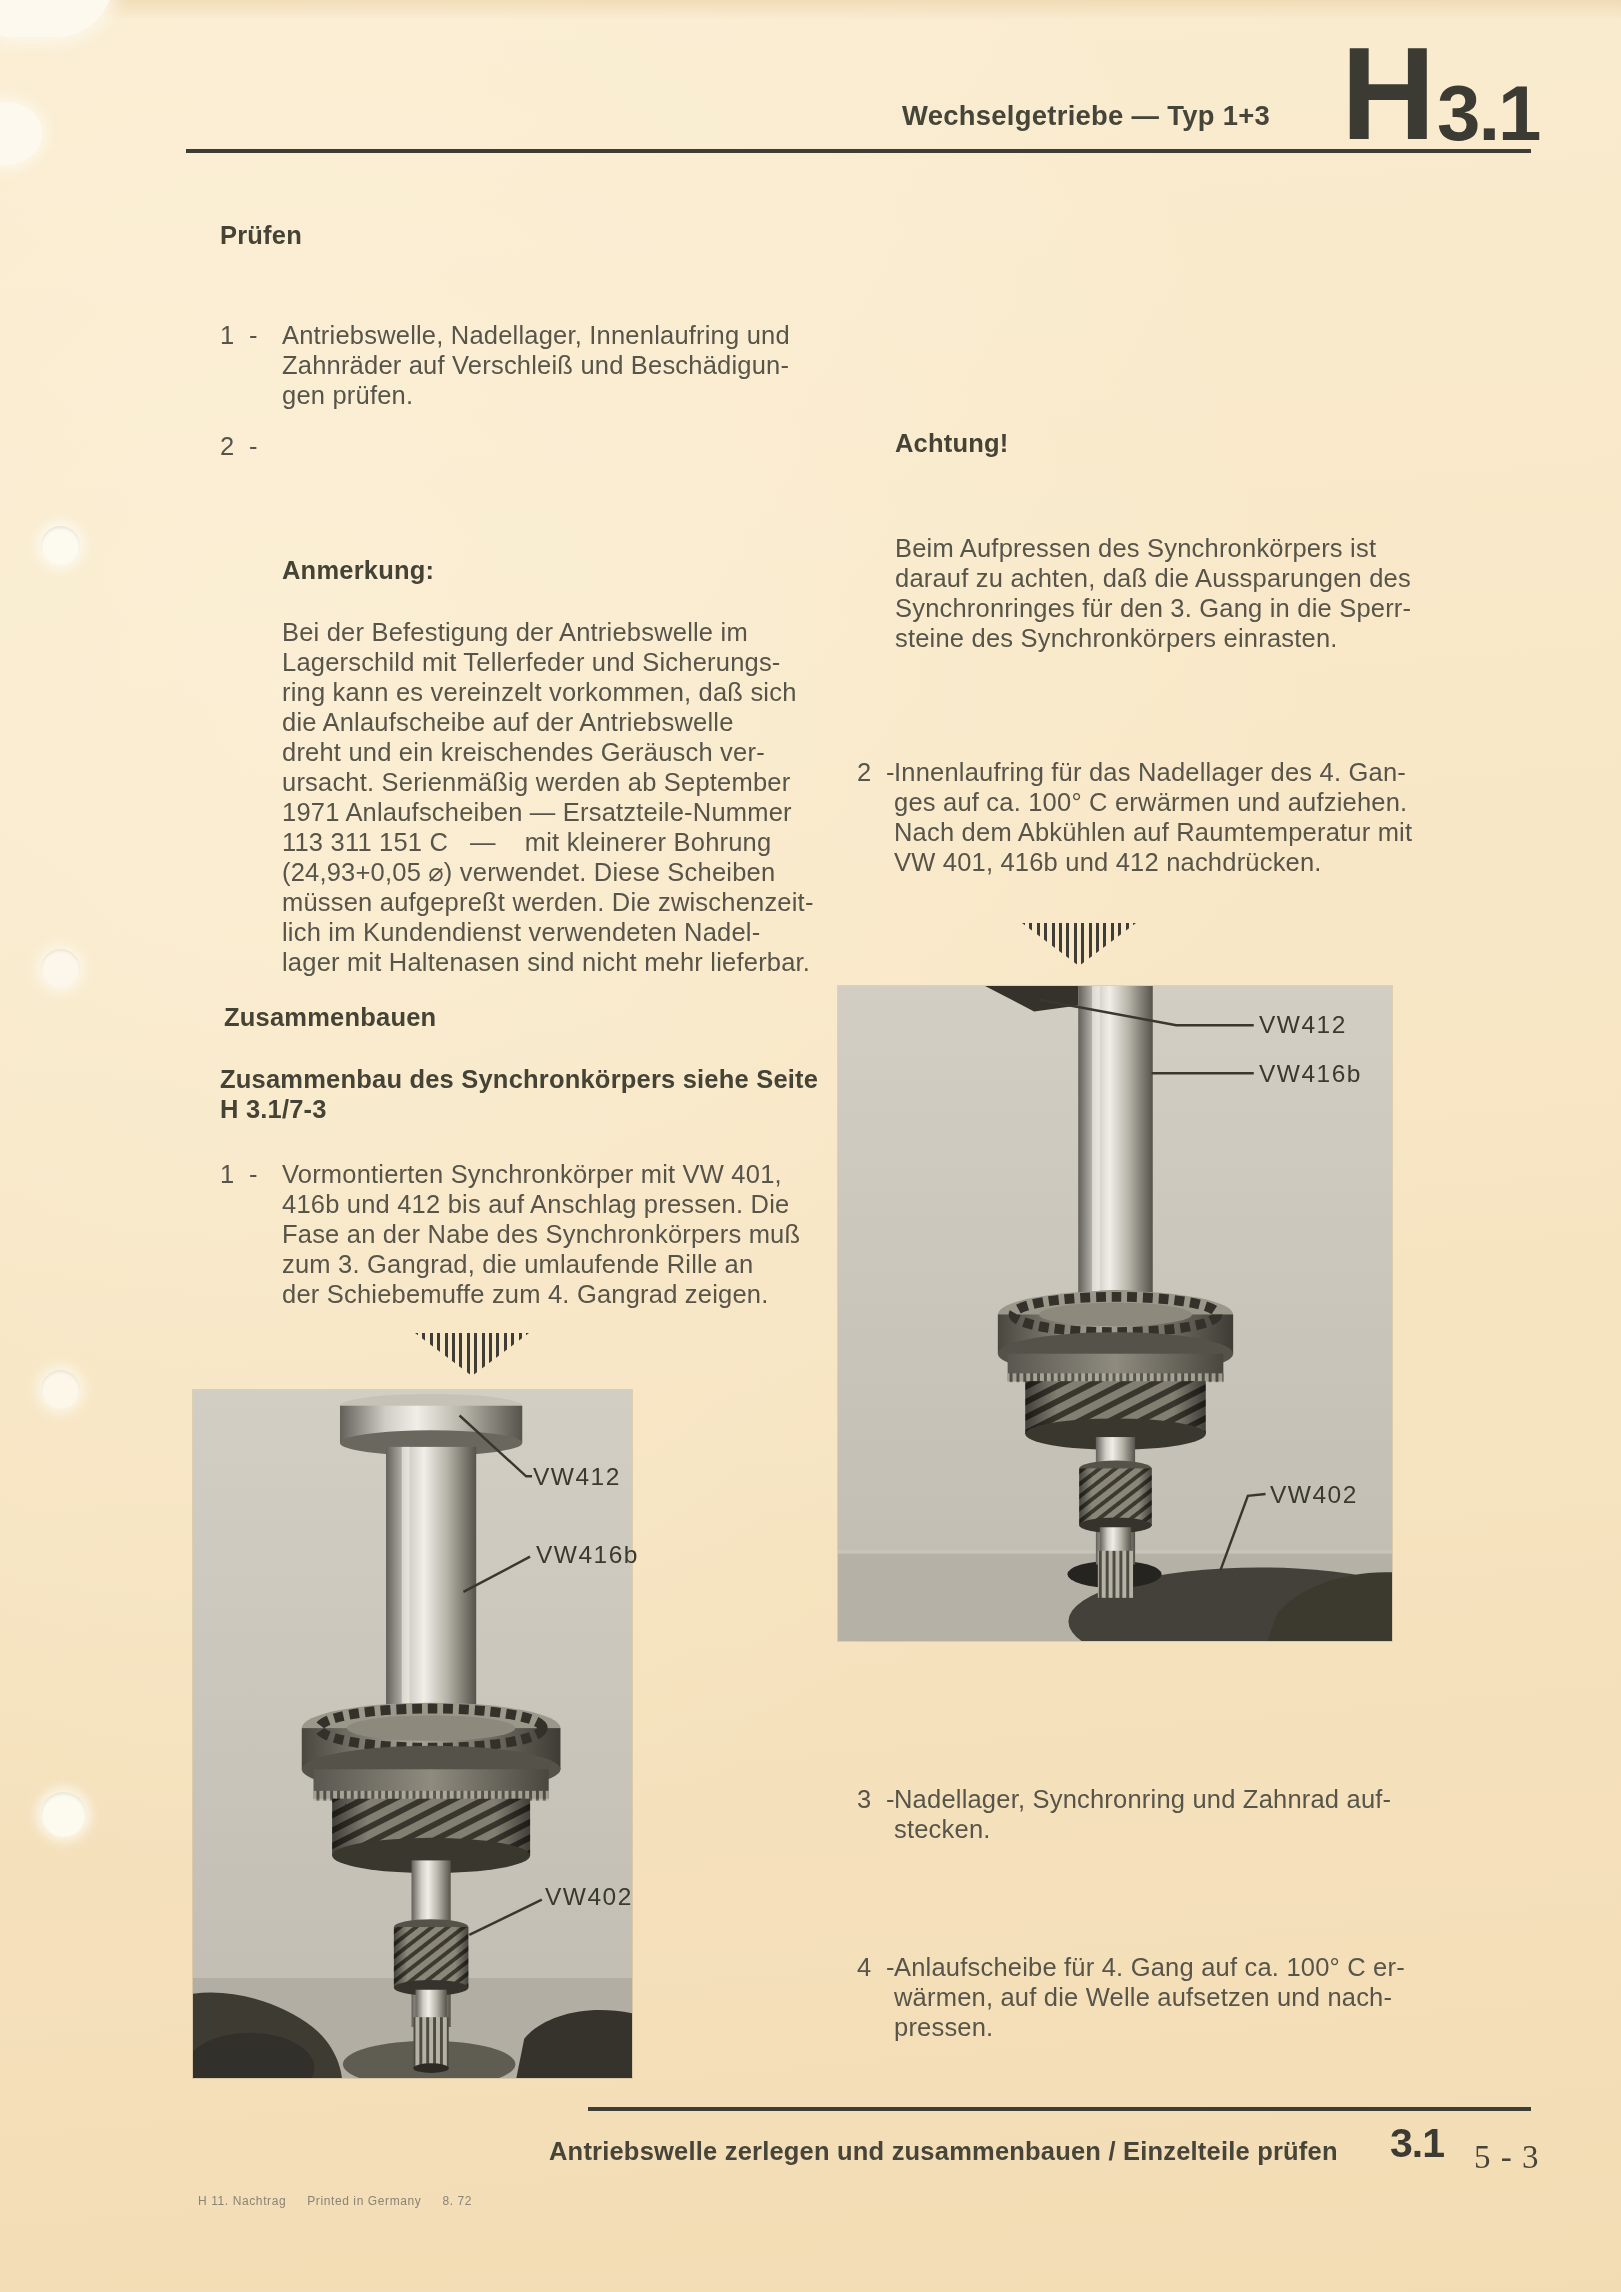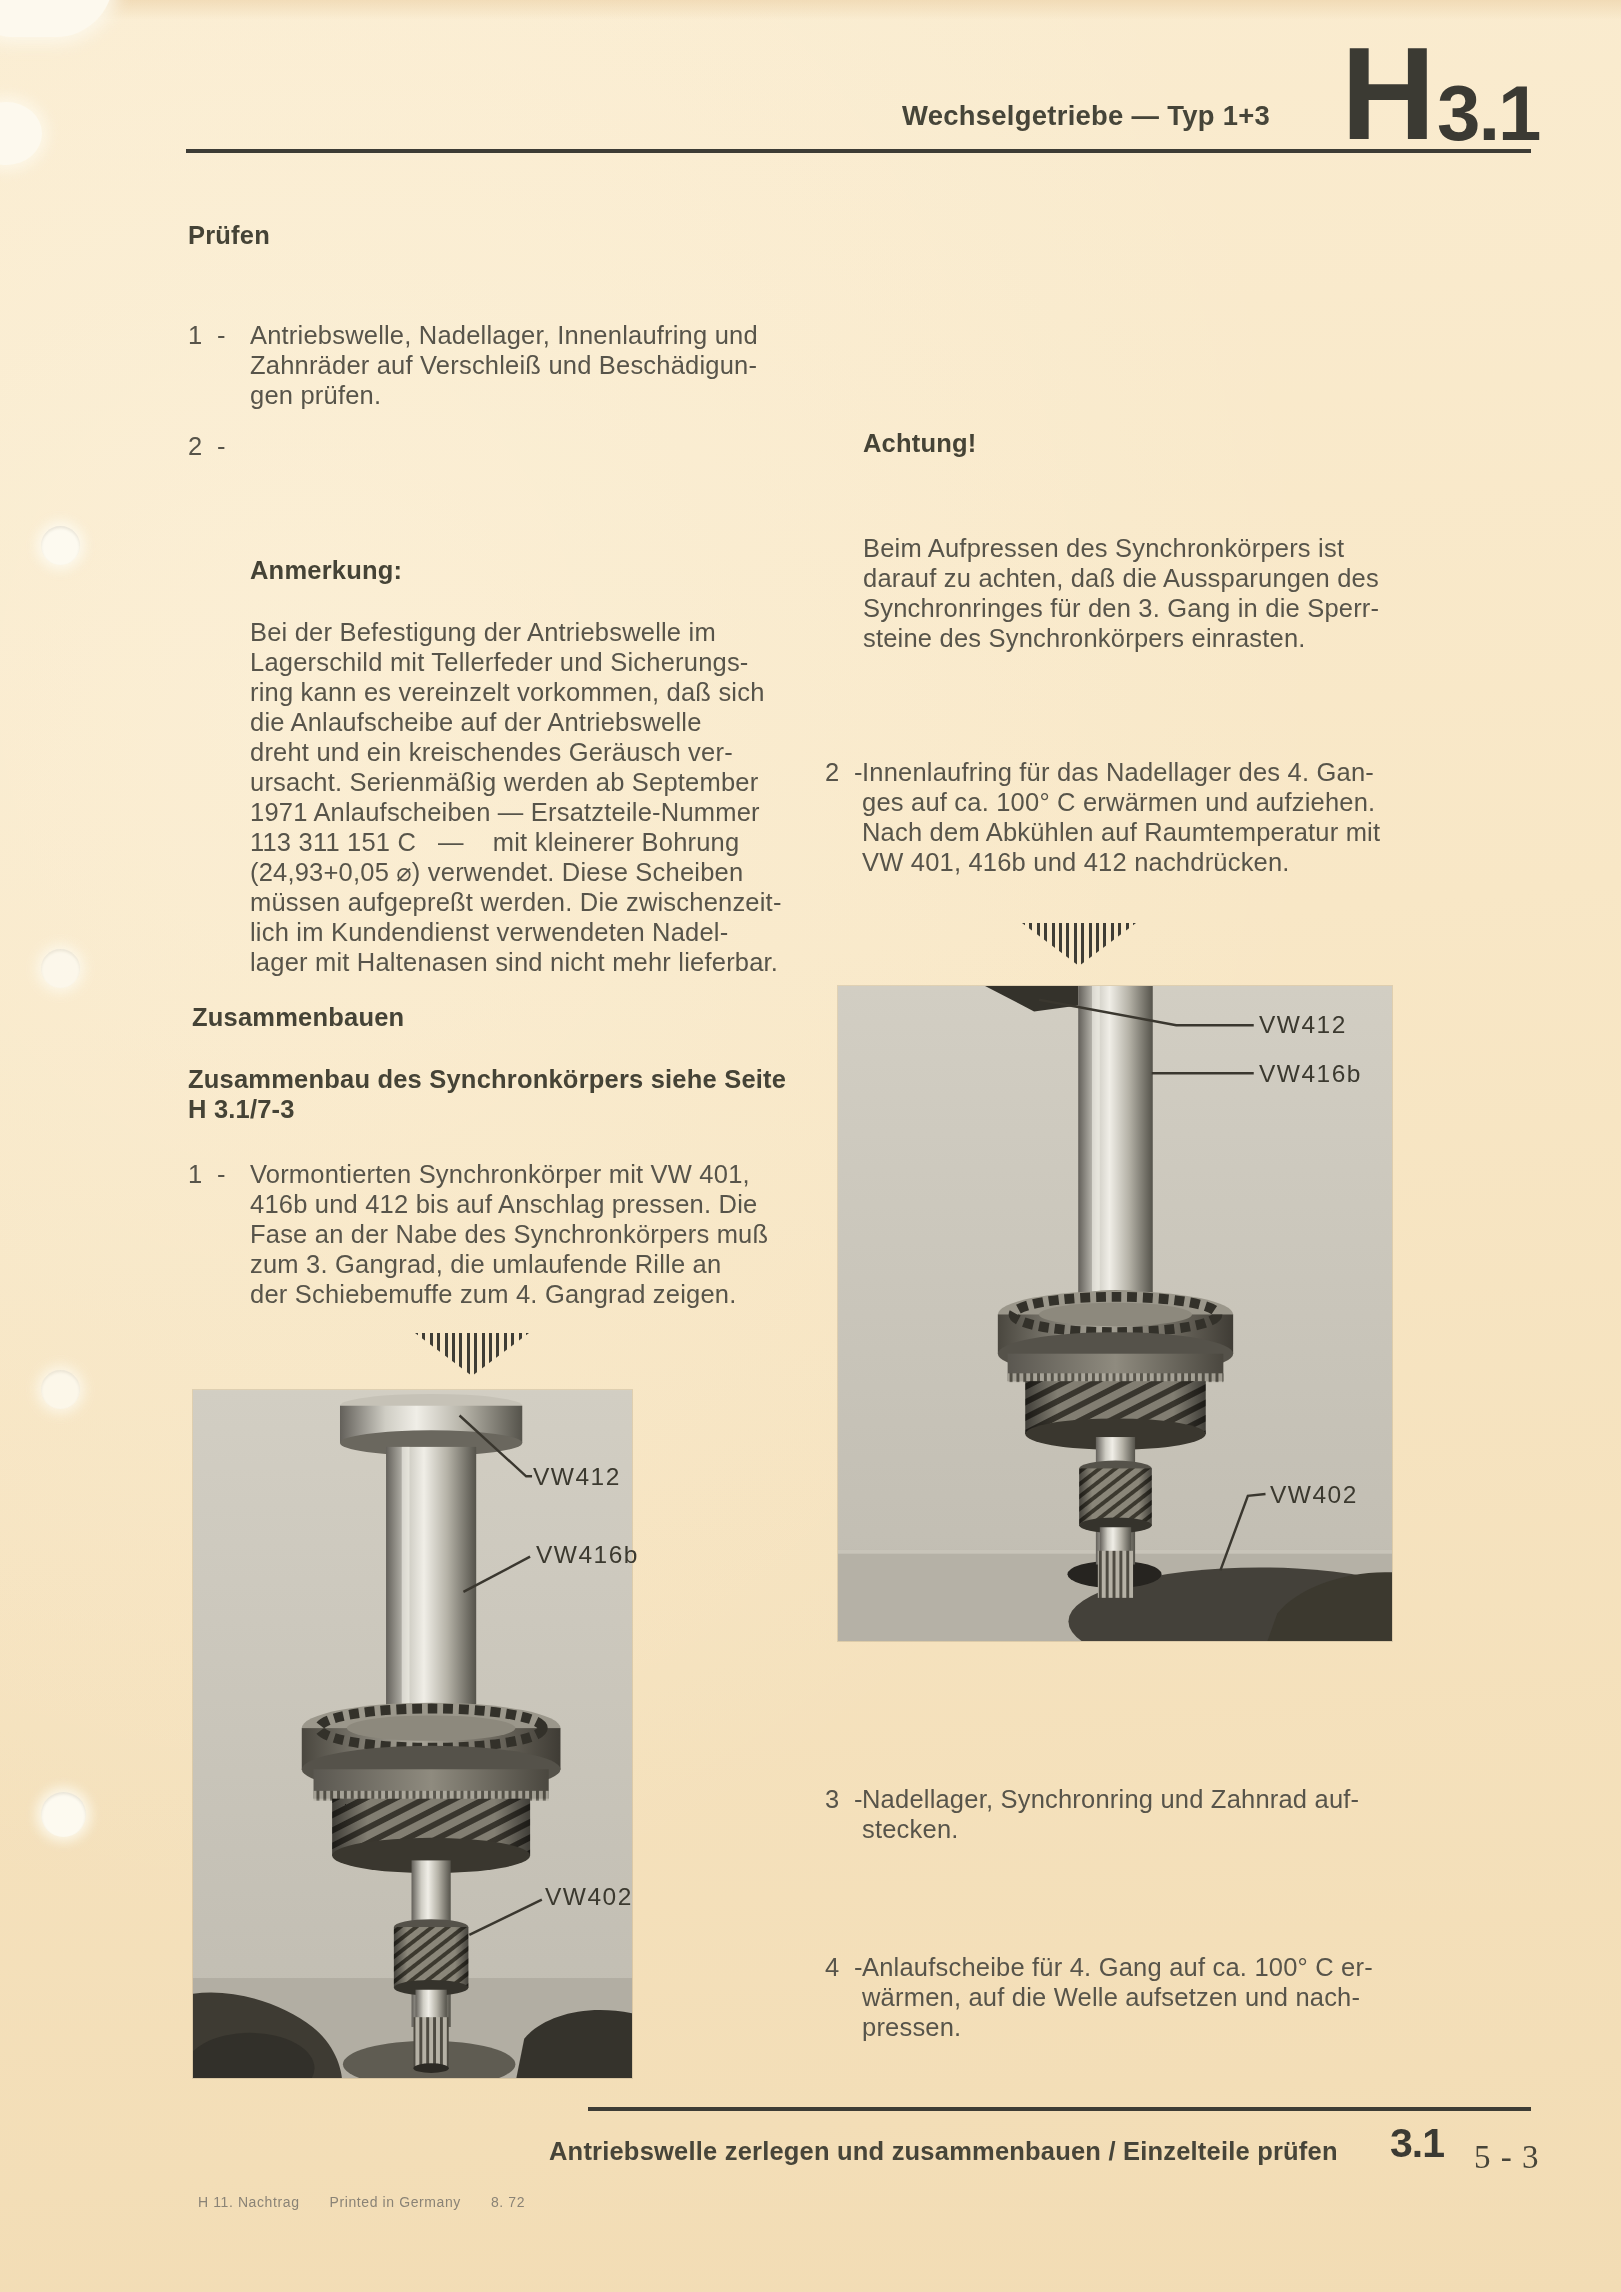--- a/index.html
+++ b/index.html
@@ -6,41 +6,41 @@
   .page{
     position:relative;width:1621px;height:2293px;overflow:hidden;
     font-family:"Liberation Sans",sans-serif;color:#57544a;
     background:
       radial-gradient(ellipse at 18% 30%, rgba(255,249,233,.35), rgba(255,249,233,0) 55%),
       linear-gradient(175deg,#faecd0 0%,#f8e7c6 42%,#f2dcb4 100%);
   }
   .top-edge{position:absolute;left:0;top:0;width:100%;height:19.6px;
     background:linear-gradient(#e9cb9e,rgba(233,203,158,0));opacity:.5;}
   .abs{position:absolute;}
-  .txt{font-size:25.5px;line-height:30px;white-space:pre;letter-spacing:0.2px;color:#57544a;}
+  .txt{font-size:25.5px;line-height:30px;white-space:pre;letter-spacing:0.2px;color:#57544a;margin-left:32px;}
   .b{font-weight:bold;color:#454336;}
   .item{display:flex;align-items:flex-start;}
   .li-num{flex:none;white-space:pre;}
   .num-l{width:62px;}
   .num-r{width:37px;}
   .header-title{font-size:27.4px;font-weight:bold;color:#464539;letter-spacing:0.3px;text-align:right;}
   .sect-letter{font-size:131px;line-height:102px;font-weight:bold;color:#3b3a33;letter-spacing:-2px;}
   .sect-number{font-size:78px;line-height:59px;font-weight:bold;color:#3b3a33;letter-spacing:-2px;}
   .rule{background:#3d3c35;height:3.9px;}
   .press-marker{
     width:114px;height:43px;
     background:repeating-linear-gradient(90deg,#3f3d35 0 2.9px,rgba(0,0,0,0) 2.9px 7.4px);
     clip-path:polygon(0 0,100% 0,50% 100%);
   }
   .photo{box-shadow:0 0 0 1px rgba(110,100,80,.18);}
   .photo-label{position:absolute;font-size:24.5px;line-height:25.5px;color:#3b392f;letter-spacing:1.5px;}
   .footer-title{font-size:25.5px;font-weight:bold;color:#474539;text-align:left;letter-spacing:0.2px;}
   .footer-sect{font-size:41px;line-height:41px;font-weight:bold;color:#3b3a33;letter-spacing:-1px;}
   .footer-page{font-size:33px;color:#474539;letter-spacing:1px;font-family:Liberation Serif, serif;}
-  .imprint{display:flex;gap:30px;font-size:14px;color:#8a8376;letter-spacing:0.6px;}
+  .imprint{display:flex;gap:21px;font-size:12px;color:#8a8376;letter-spacing:0.6px;}
   .hole{position:absolute;left:41px;width:39px;height:39px;border-radius:50%;
     background:#fdfaf0;box-shadow:0 0 11.8px 4.9px rgba(253,250,240,.85), inset 0 2px 2.9px rgba(90,70,40,.12);}
   .corner-blob{position:absolute;left:-21.6px;top:-19.6px;width:135px;height:57px;background:#fdf9ee;
     border-radius:0 0 69px 39px;box-shadow:0 0 15.7px 6.9px rgba(253,249,238,.8);}
   .edge-blob{position:absolute;left:-29px;top:102px;width:71px;height:63px;border-radius:50%;
     background:#fdf9ee;box-shadow:0 0 13.7px 5.9px rgba(253,249,238,.75);}
 </style>
 </head>
 <body>
 

